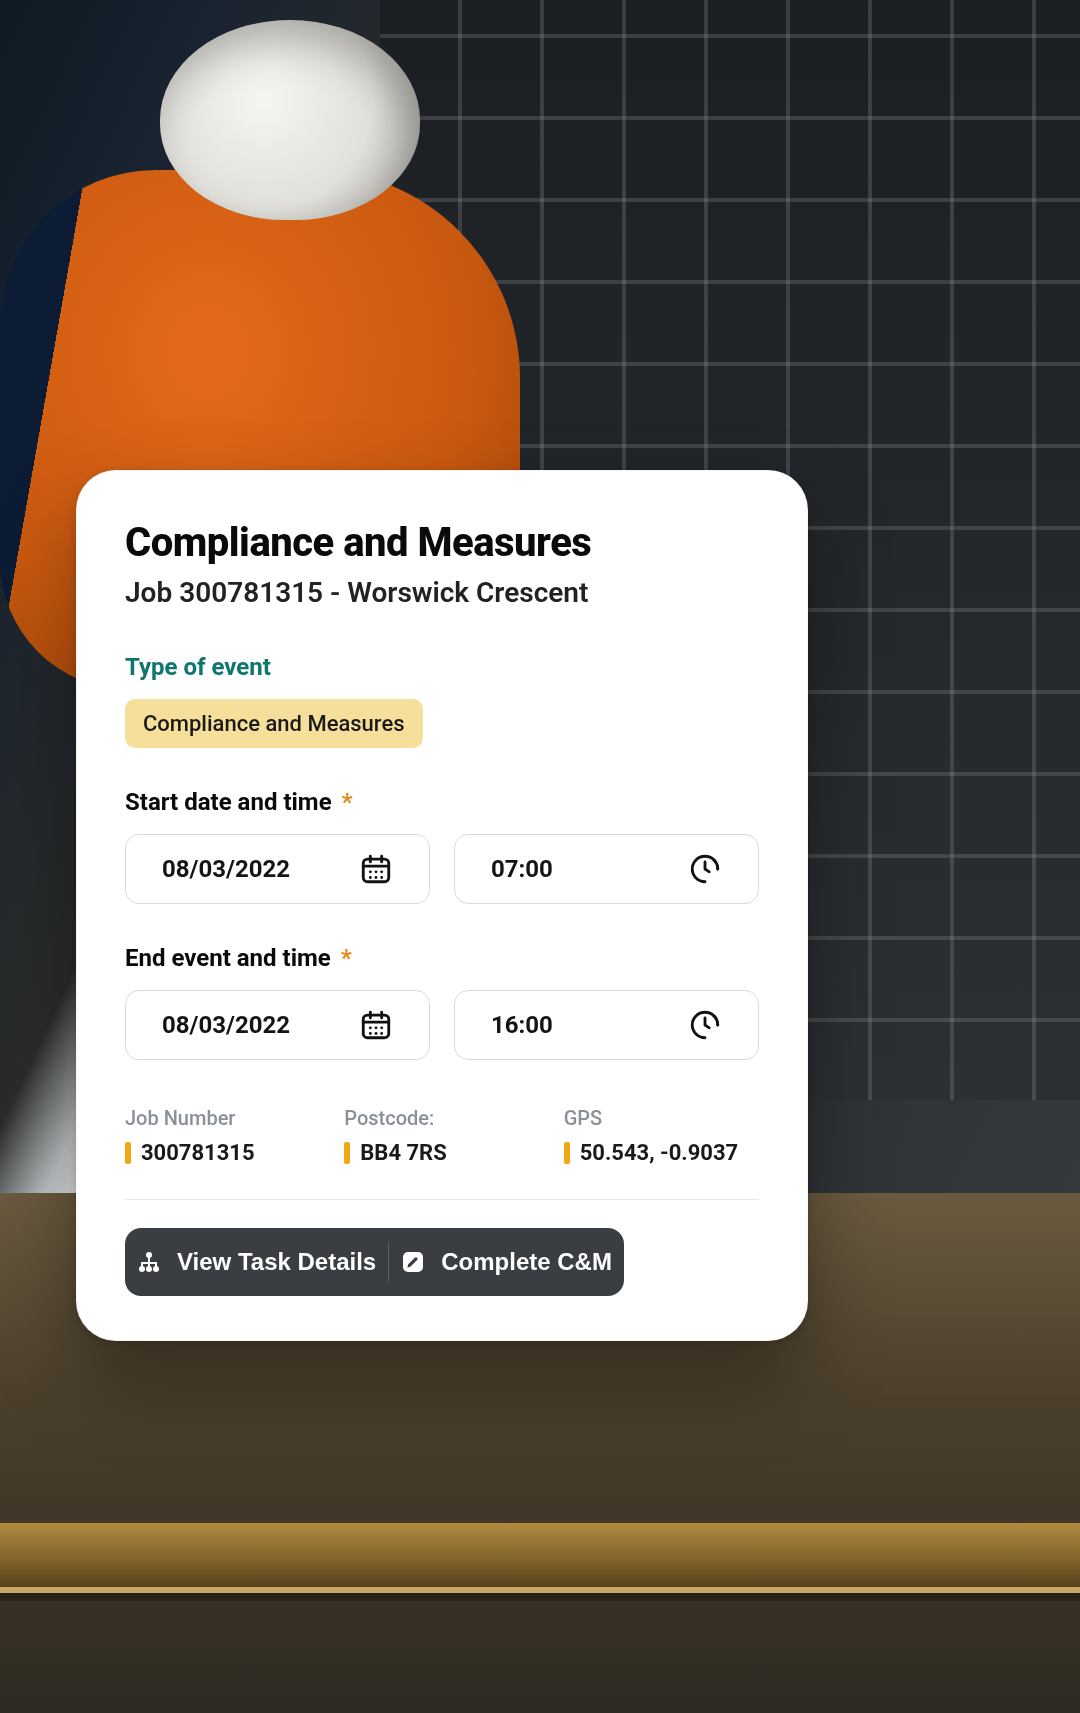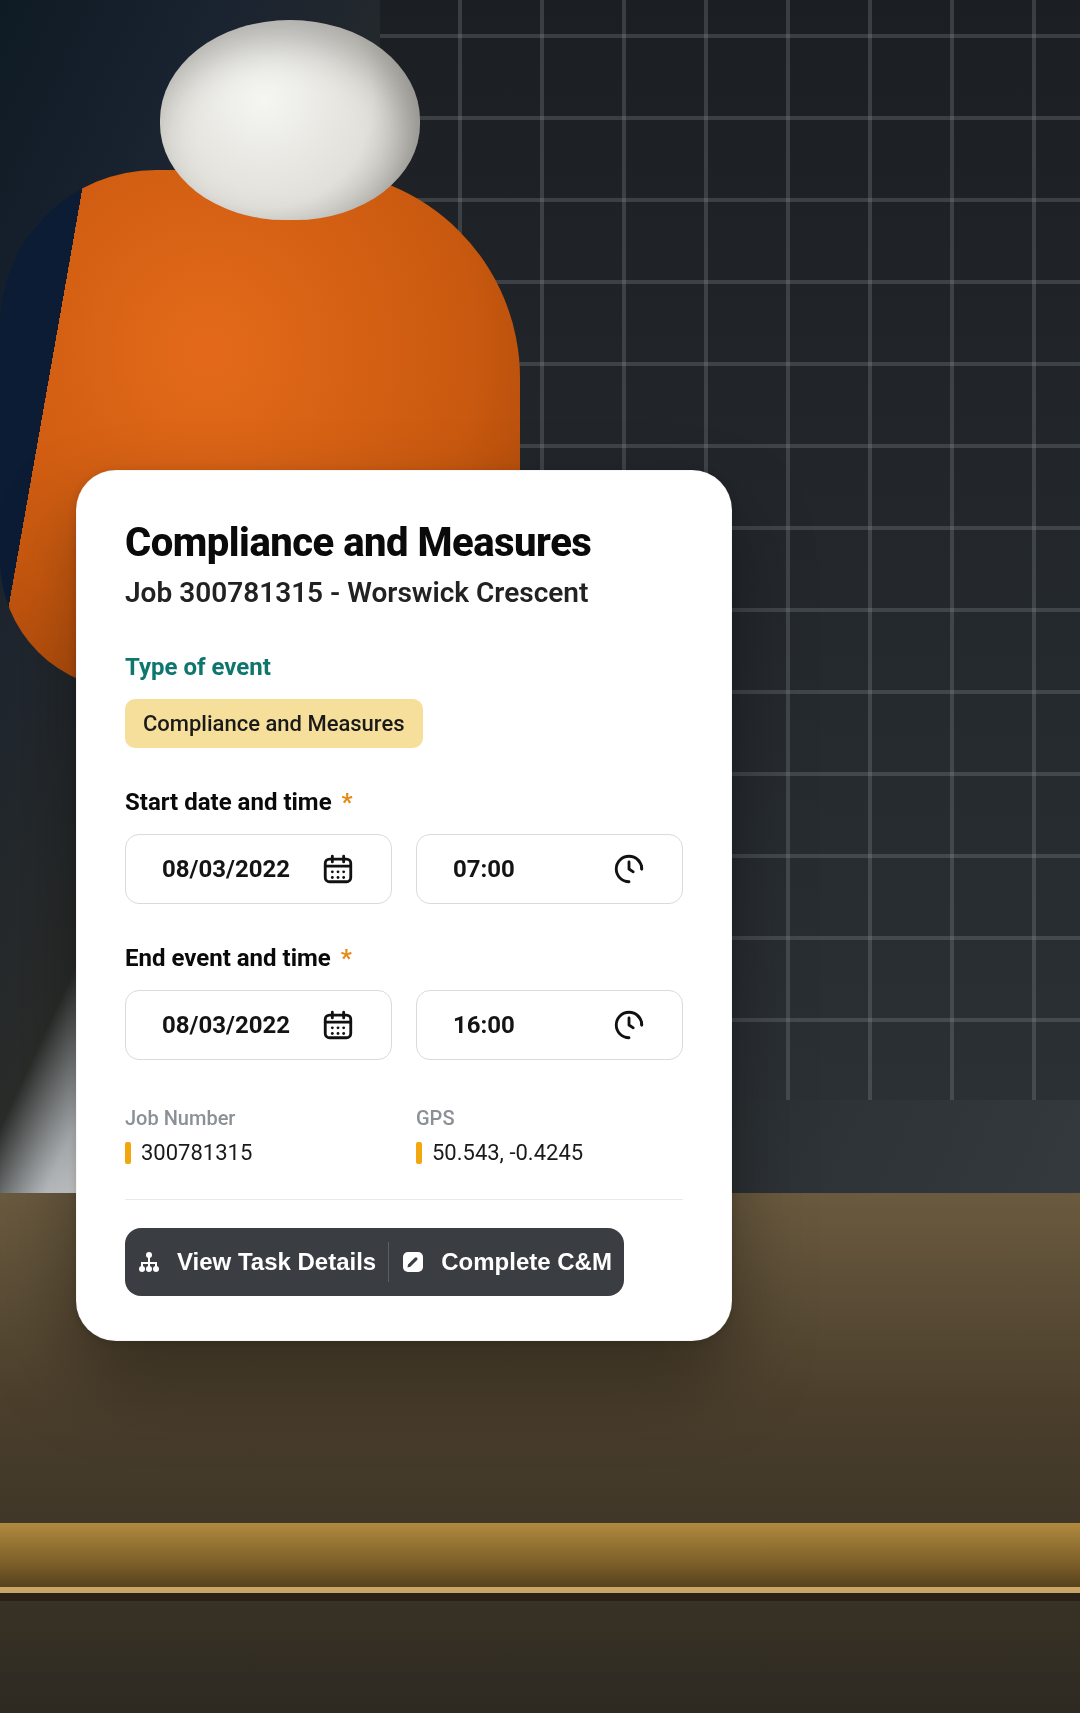--- a/index.html
+++ b/index.html
@@ -54,21 +54,21 @@
   }
   .bg-rail {
     left: 0; right: 0; bottom: 120px; height: 70px;
     background: linear-gradient(180deg, #b08a3e 0%, #7a5d28 60%, #4c3a1a 100%);
     box-shadow: 0 8px 0 #2a2218, 0 -6px 0 #c9a668 inset;
   }
 
   .card {
     position: absolute;
     left: 76px; top: 470px;
-    width: 656px;
+    width: 732px;
     background: #ffffff;
     border-radius: 40px;
     padding: 48px 48px 44px 48px;
     box-shadow: 0 40px 80px rgba(0,0,0,0.35), 0 2px 8px rgba(0,0,0,0.15);
     border: 1px solid rgba(0,0,0,0.04);
   }
   .title {
     font-size: 40px;
     font-weight: 800;
     letter-spacing: -0.5px;
@@ -143,21 +143,21 @@
   }
   .tick {
     width: 6px; height: 22px;
     background: #f2a70f;
     border-radius: 2px;
     display: inline-block;
   }
   .meta-value {
     font-size: 22px;
     color: #1a1a1a;
-    font-weight: 400;
+    font-weight: 700;
   }
   .divider {
     margin-top: 34px;
     height: 1px;
     background: #e6e8eb;
   }
   .actions {
     margin-top: 28px;
     display: inline-flex;
     align-items: stretch;
@@ -268,24 +268,31 @@
 
   <div class="meta">
     <div class="meta-col">
       <div class="meta-label">Job Number</div>
       <div class="meta-row">
         <span class="tick"></span>
         <span class="meta-value">300781315</span>
       </div>
     </div>
     <div class="meta-col">
+      <div class="meta-label">Postcode:</div>
+      <div class="meta-row">
+        <span class="tick"></span>
+        <span class="meta-value">BB4 7RS</span>
+      </div>
+    </div>
+    <div class="meta-col">
       <div class="meta-label">GPS</div>
       <div class="meta-row">
         <span class="tick"></span>
-        <span class="meta-value">50.543, -0.4245</span>
+        <span class="meta-value">50.543, -0.9037</span>
       </div>
     </div>
   </div>
 
   <div class="divider"></div>
 
   <div class="actions">
     <button class="action-btn">
       <span class="icon">
         <svg width="24" height="24" viewBox="0 0 24 24" fill="#fff">

